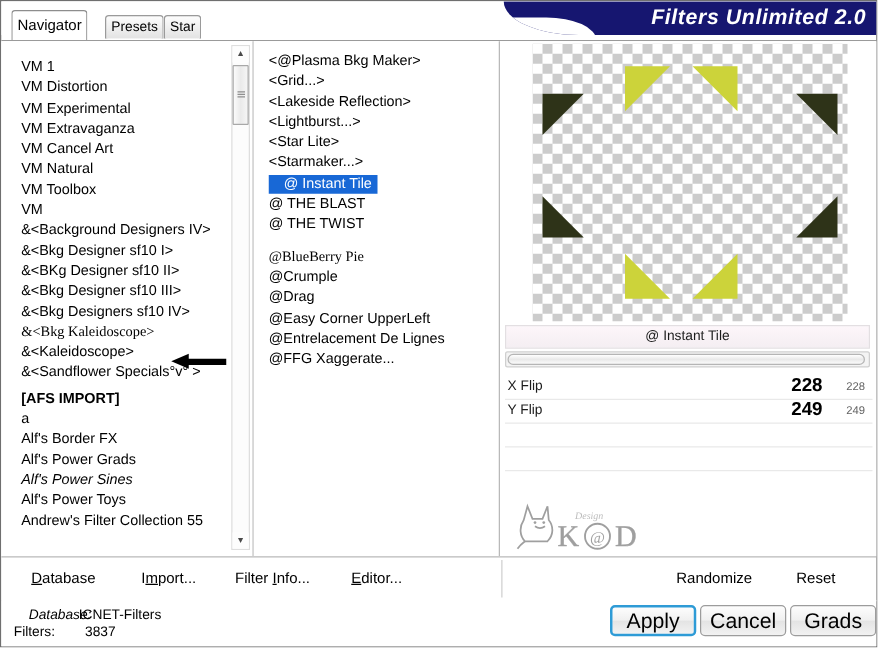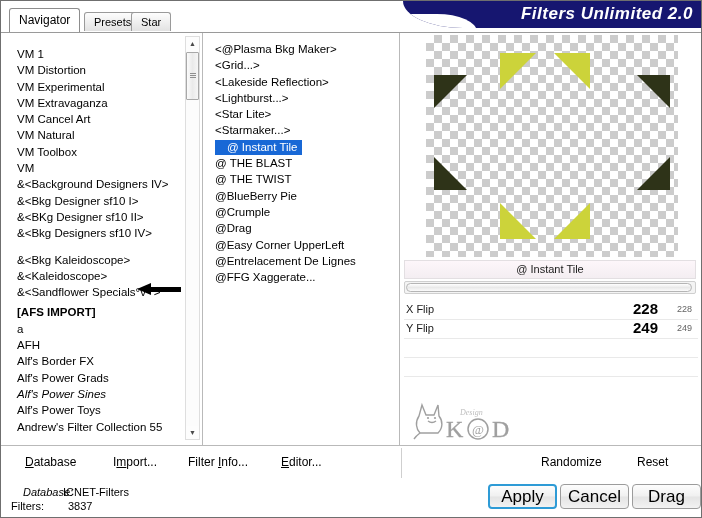--- a/index.html
+++ b/index.html
@@ -60,21 +60,21 @@
   
   #tabstrip {
     position: absolute; left: 0; top: 7px;
     width: 702px; height: 26px;
   }
   .tab {
     position: absolute;
     top: 4px;
     height: 19px;
     line-height: 18px;
-    padding: 0 9px;
+    padding: 0 4px;
     font-size: 11px;
     background: linear-gradient(to bottom,#fdfdfd 0%, #ededed 60%, #e2e2e2 100%);
     border: 1px solid #9a9a9a;
     border-bottom: none;
     border-top-left-radius: 3px;
     border-top-right-radius: 3px;
     box-sizing: border-box;
     white-space: nowrap;
     color: #000;
   }
@@ -382,27 +382,27 @@
           <div class="li" style="margin-top: 0px;">VM Distortion</div>
           <div class="li" style="margin-top: 0px;">VM Experimental</div>
           <div class="li" style="margin-top: 0px;">VM Extravaganza</div>
           <div class="li" style="margin-top: 0px;">VM Cancel Art</div>
           <div class="li" style="margin-top: 0px;">VM Natural</div>
           <div class="li" style="margin-top: 0px;">VM Toolbox</div>
           <div class="li" style="margin-top: 0px;">VM</div>
           <div class="li" style="margin-top: 0px;">&amp;&lt;Background Designers IV&gt;</div>
           <div class="li" style="margin-top: 0px;">&amp;&lt;Bkg Designer sf10 I&gt;</div>
           <div class="li" style="margin-top: 0px;">&amp;&lt;BKg Designer sf10 II&gt;</div>
+          <div class="li" style="margin-top: 0px;">&amp;&lt;Bkg Designer sf10 III&gt;</div>
           <div class="li" style="margin-top: 0px;">&amp;&lt;Bkg Designers sf10 IV&gt;</div>
-          <div class="li" style="margin-top: 10px;">&amp;&lt;Bkg Kaleidoscope&gt;</div>
+          <div class="li" style="margin-top: 0px; font-family: Liberation Serif, serif;">&amp;&lt;Bkg Kaleidoscope&gt;</div>
           <div class="li" style="margin-top: 0px;">&amp;&lt;Kaleidoscope&gt;</div>
           <div class="li" style="margin-top: 0px;">&amp;&lt;Sandflower Specials°v° &gt;</div>
           <div class="li" style="margin-top: 4px; font-weight: bold;">[AFS IMPORT]</div>
           <div class="li" style="margin-top: 0px;">a</div>
-          <div class="li" style="margin-top: 0px;">AFH</div>
           <div class="li" style="margin-top: 0px;">Alf's Border FX</div>
           <div class="li" style="margin-top: 0px;">Alf's Power Grads</div>
           <div class="li" style="margin-top: 0px; font-style: italic;">Alf's Power Sines</div>
           <div class="li" style="margin-top: 0px;">Alf's Power Toys</div>
           <div class="li" style="margin-top: 0px;">Andrew's Filter Collection 55</div>
         </div>
       <div class="vscroll">
         <div class="vs-arrow vs-up">▲</div>
         <div class="vs-thumb" id="left-thumb" style="top:15px;height:48px;">
           <div class="vs-grip">
@@ -423,21 +423,21 @@
       <div class="listbody" id="mid-list">
           <div class="li" style="margin-top: 8px;">&lt;@Plasma Bkg Maker&gt;</div>
           <div class="li" style="margin-top: 0px;">&lt;Grid...&gt;</div>
           <div class="li" style="margin-top: 0px;">&lt;Lakeside Reflection&gt;</div>
           <div class="li" style="margin-top: 0px;">&lt;Lightburst...&gt;</div>
           <div class="li" style="margin-top: 0px;">&lt;Star Lite&gt;</div>
           <div class="li" style="margin-top: 0px;">&lt;Starmaker...&gt;</div>
           <div class="li" style="margin-top: 0px; padding-left: 0px;"><span class="li selected">@ Instant Tile</span></div>
           <div class="li" style="margin-top: 0px;">@ THE BLAST</div>
           <div class="li" style="margin-top: 0px;">@ THE TWIST</div>
-          <div class="li" style="margin-top: 0px;">@BlueBerry Pie</div>
+          <div class="li" style="margin-top: 10px; font-family: Liberation Serif, serif;">@BlueBerry Pie</div>
           <div class="li" style="margin-top: 0px;">@Crumple</div>
           <div class="li" style="margin-top: 0px;">@Drag</div>
           <div class="li" style="margin-top: 0px;">@Easy Corner UpperLeft</div>
           <div class="li" style="margin-top: 0px;">@Entrelacement De Lignes</div>
           <div class="li" style="margin-top: 0px;">@FFG Xaggerate...</div>
         </div>
     </div>
 
     <div id="rightpane">
 
@@ -504,17 +504,17 @@
   </div>
 
   <div id="footer">
     <div class="status-label" id="st-db-label">Database:</div>
     <div class="status-label" id="st-db-value">ICNET-Filters</div>
     <div class="status-label" id="st-f-label">Filters:</div>
     <div class="status-label" id="st-f-value">3837</div>
 
     <div class="btn" id="btn-apply" style="border-color: rgb(46, 155, 214);">Apply</div>
     <div class="btn" id="btn-cancel">Cancel</div>
-    <div class="btn" id="btn-help">Drag</div>
+    <div class="btn" id="btn-help">Grads</div>
   </div>
 
   <div id="bottom-edge"></div>
 </div>
 
 </body></html>

